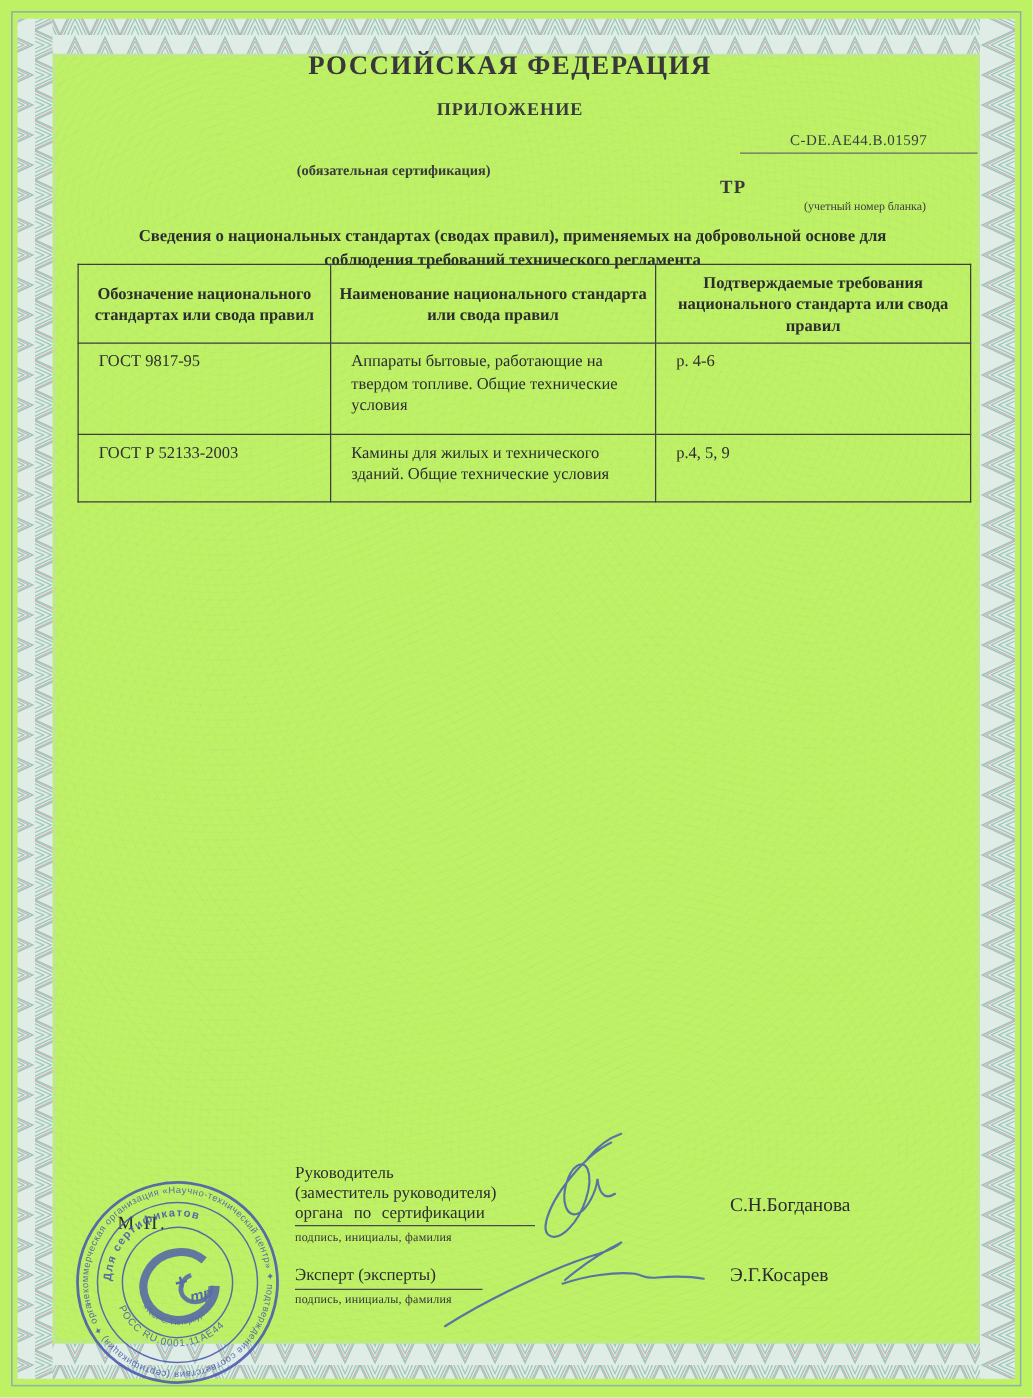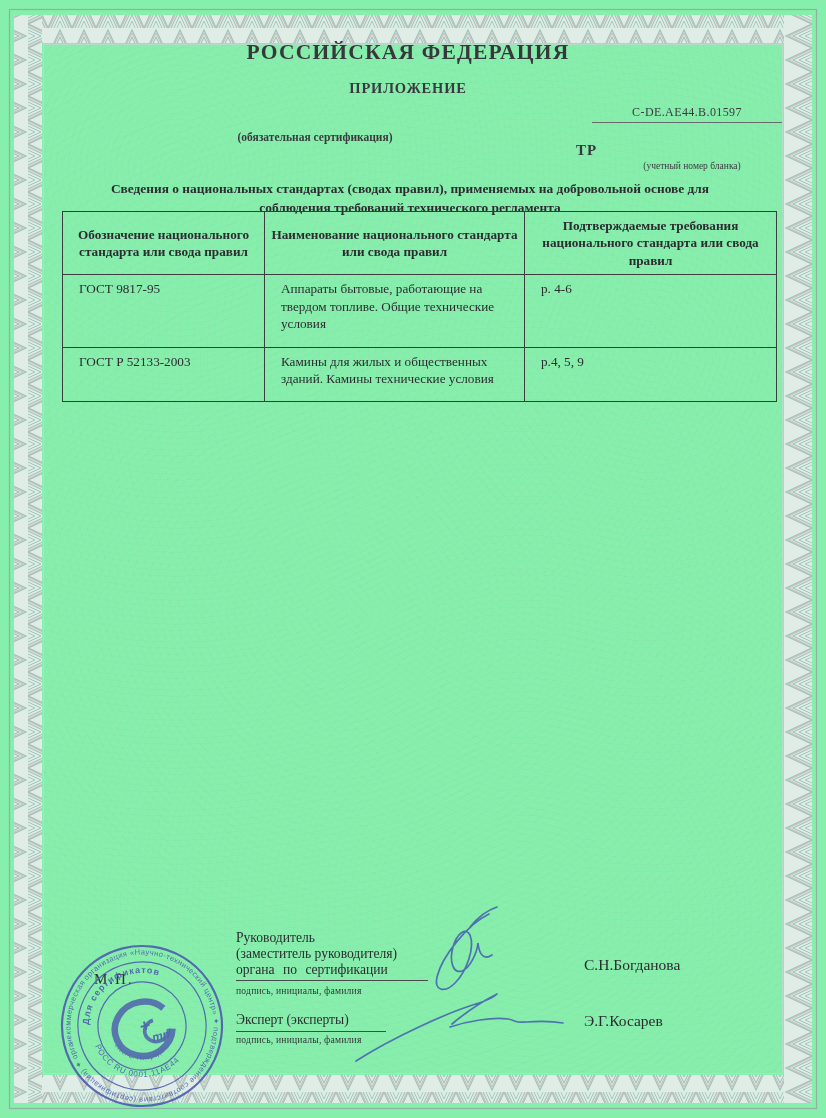--- a/index.html
+++ b/index.html
@@ -1,18 +1,18 @@
 <!DOCTYPE html>
 <html><head>
 <meta charset="utf-8">
 <style>
   html,body{margin:0;padding:0;background:#e9e9e9;}
   .page{
     position:relative; width:826px; height:1118px; margin:0 auto;
-    background:#86efac; overflow:hidden;
+    background:#bef264; overflow:hidden;
     font-family:"Liberation Serif", serif; color:#2e2e30;
   }
   
   .page::before{
     content:""; position:absolute; inset:44px; pointer-events:none;
     background:
       repeating-radial-gradient(circle at 18% 12%, rgba(140,160,165,.05) 0 1px, transparent 1px 6px),
       repeating-radial-gradient(circle at 82% 30%, rgba(140,160,165,.045) 0 1px, transparent 1px 7px),
       repeating-radial-gradient(circle at 40% 55%, rgba(140,160,165,.04) 0 1px, transparent 1px 8px),
       repeating-radial-gradient(circle at 65% 85%, rgba(140,160,165,.045) 0 1px, transparent 1px 6.5px);
@@ -111,34 +111,34 @@
   <div class="intro">Сведения о национальных стандартах (сводах правил), применяемых на добровольной основе для соблюдения требований технического регламента</div>
 
   <table class="standards">
     <colgroup>
         <col class="c1">
         <col class="c2">
         <col class="c3">
       </colgroup>
     <thead>
       <tr>
-        <th>Обозначение национального стандарта или свода правил</th>
+        <th>Обозначение национального стандартах или свода правил</th>
         <th>Наименование национального стандарта или свода правил</th>
         <th>Подтверждаемые требования национального стандарта или свода правил</th>
       </tr>
     </thead>
     <tbody>
       <tr>
         <td>ГОСТ 9817-95</td>
         <td>Аппараты бытовые, работающие на твердом топливе. Общие технические условия</td>
         <td>р. 4-6</td>
       </tr>
       <tr>
         <td>ГОСТ Р 52133-2003</td>
-        <td>Камины для жилых и общественных зданий. Камины технические условия</td>
+        <td>Камины для жилых и технического зданий. Общие технические условия</td>
         <td>р.4, 5, 9</td>
       </tr>
     </tbody>
   </table>
 
   <div class="mp">М.П.</div>
 
   <svg class="stamp-svg" viewBox="0 0 184 172">
     <g transform="rotate(-14 92 86)" fill="none" stroke="#4a58ae">
       <circle cx="92" cy="86" r="80" stroke-width="2.2"></circle>

